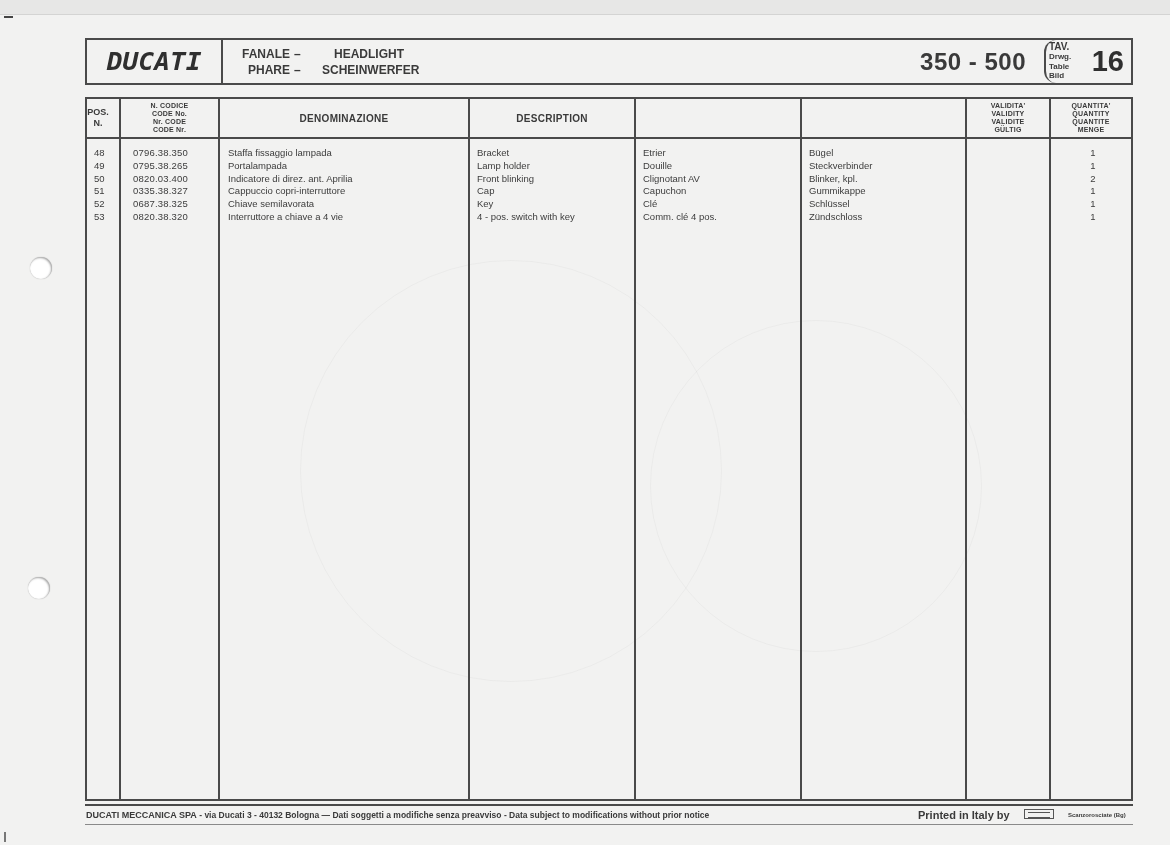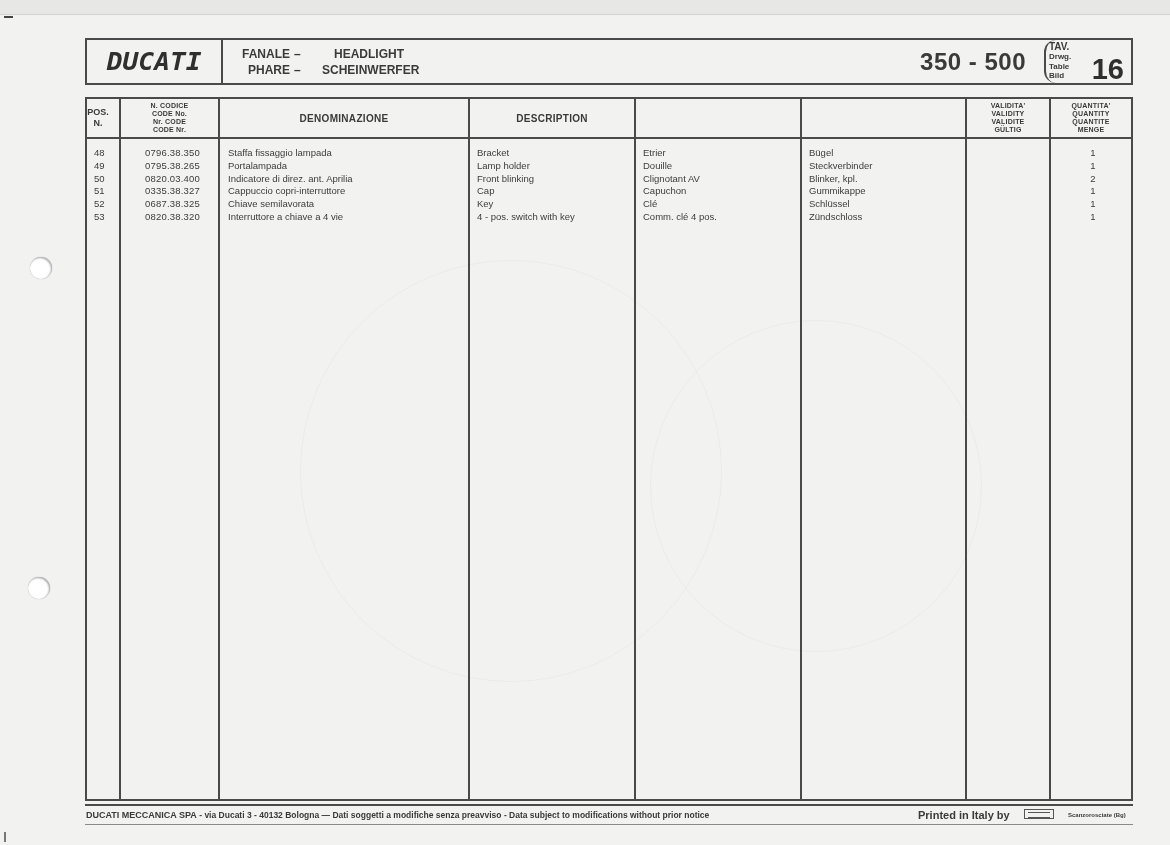--- a/index.html
+++ b/index.html
@@ -23,37 +23,37 @@
     .title-box { position: absolute; left: 85px; top: 38px; width: 1048px; height: 47px; border: 2px solid #4a4a4a; box-sizing: border-box; }
     .logo-cell { position: absolute; left: 0; top: 0; width: 134px; height: 43px; border-right: 2px solid #4a4a4a; display: flex; align-items: center; justify-content: center; font-style: italic; }
     .logo-text { font-family: "DejaVu Sans Mono", monospace; font-weight: bold; font-size: 25px; letter-spacing: 0px; color: #2f2f2f; transform: scaleX(1.05); }
     .title-lines { position: absolute; left: 143px; top: 6px; font-weight: bold; font-size: 12px; line-height: 16px; color: #3a3a3a; }
     .title-line span { display: inline-block; }
     .tl-a { width: 60px; text-align: right; } .tl-dash { width: 28px; text-align: left; } 
     .model-range { position: absolute; right: 105px; top: 8px; font-weight: bold; font-size: 24px; color: #3a3a3a; letter-spacing: 0.5px; }
     .tav-cell { position: absolute; right: 0; top: 0; width: 85px; height: 43px; border-left: 2px solid #4a4a4a; border-radius: 12px; }
     .tav-labels { position: absolute; left: 3px; top: 1px; font-weight: bold; font-size: 8px; line-height: 9.5px; color: #3a3a3a; }
     .tav-labels .first { font-size: 10px; line-height: 11px; }
-    .tav-number { position: absolute; right: 7px; top: 5px; font-weight: bold; font-size: 29px; color: #2f2f2f; margin-top: 8px; }
+    .tav-number { position: absolute; right: 7px; top: 5px; font-weight: bold; font-size: 29px; color: #2f2f2f; }
 
     
     .parts-table { position: absolute; left: 85px; top: 97px; width: 1048px; height: 704px; border: 2px solid #4a4a4a; box-sizing: border-box; }
     .col-line { position: absolute; top: 0; width: 2px; height: 700px; background: #4a4a4a; }
     .head-line { position: absolute; left: 0; top: 38px; width: 1044px; height: 2px; background: #4a4a4a; }
     .hcell { position: absolute; top: 0; height: 38px; display: flex; align-items: center; justify-content: center; text-align: center; font-weight: bold; color: #3a3a3a; }
     .hcell.big { font-size: 10px; letter-spacing: 0.3px; }
     .hcell.small { font-size: 7px; line-height: 8px; letter-spacing: 0.2px; }
     .hcell.pos { font-size: 9px; line-height: 11px; }
     .hcell .stack { display: flex; flex-direction: column; }
 
     .rows { position: absolute; left: 0; top: 48px; width: 1044px; }
     .row { position: relative; height: 12.8px; font-size: 9.5px; color: #3c3c3c; }
     .row span { position: absolute; top: 0; white-space: nowrap; }
     .c-pos { left: 7px; }
-    .c-code { left: 46px; letter-spacing: 0.2px; margin-left: 12px; }
+    .c-code { left: 46px; letter-spacing: 0.2px; }
     .c-den { left: 141px; }
     .c-desc { left: 390px; }
     .c-desig { left: 556px; }
     .c-bez { left: 722px; }
     .c-qty { left: 964px; width: 84px; text-align: center; }
 
     
     .footer-rule { position: absolute; left: 85px; top: 804px; width: 1048px; height: 2px; background: #4a4a4a; }
     .footer-rule-2 { position: absolute; left: 85px; top: 824px; width: 1048px; height: 1px; background: #8a8a8a; }
     .footer-left { position: absolute; left: 86px; top: 810px; font-weight: bold; font-size: 8.5px; color: #3a3a3a; white-space: nowrap; }

